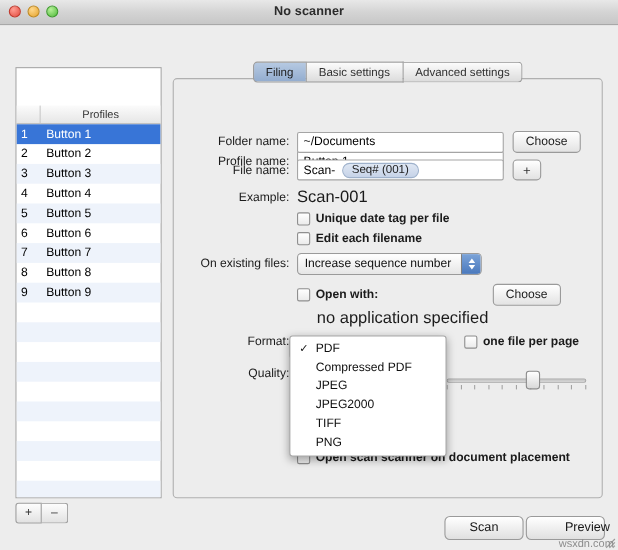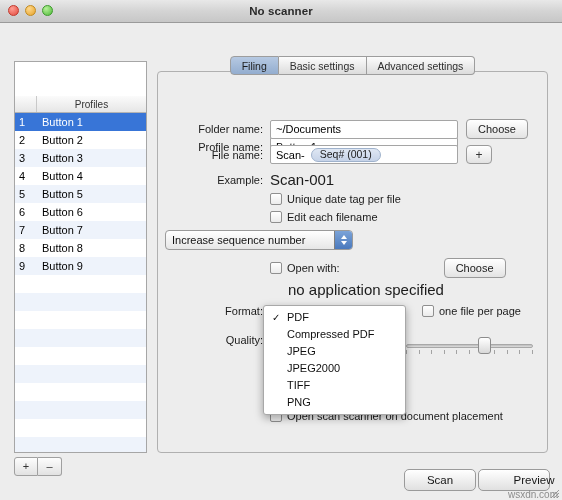--- a/index.html
+++ b/index.html
@@ -253,20 +253,21 @@
     background: linear-gradient(to bottom, #ffffff, #ebebeb);
     box-sizing: border-box;
     display: inline-block;
   }
   .chk-row {
     display: flex;
     align-items: center;
     gap: 5px;
     font-size: 11px;
     color: #1b1b1b;
+    font-weight: bold;
   }
   .popup {
     height: 20px;
     border: 1px solid #9a9a9a;
     border-radius: 4px;
     background: linear-gradient(to bottom, #ffffff, #e6e6e6);
     font-size: 11px;
     color: #111;
     display: flex;
     align-items: center;
@@ -522,21 +523,22 @@
           </div>
         </div>
         <div class="row" style="left:112px; top:139px;align-items:center;">
           <div class="chk-row">
             <span class="chk"></span>
             <span>Edit each filename</span>
           </div>
         </div>
 
         <div class="row" style="left:0; top:158px; width:100%;">
-          <div class="popup" style="margin-left:7px; width:188px;">
+          <div class="lbl" style="width:105px;">On existing files:</div>
+          <div class="popup" style="margin-left:7px; width:168px;">
             <span>Increase sequence number</span>
             <span class="arrows">
               <span class="arrow-up"></span>
               <span class="arrow-dn"></span>
             </span>
           </div>
         </div>
 
         <div class="row" style="left:112px; top:186px; width:100%;">
           <div class="chk-row">

